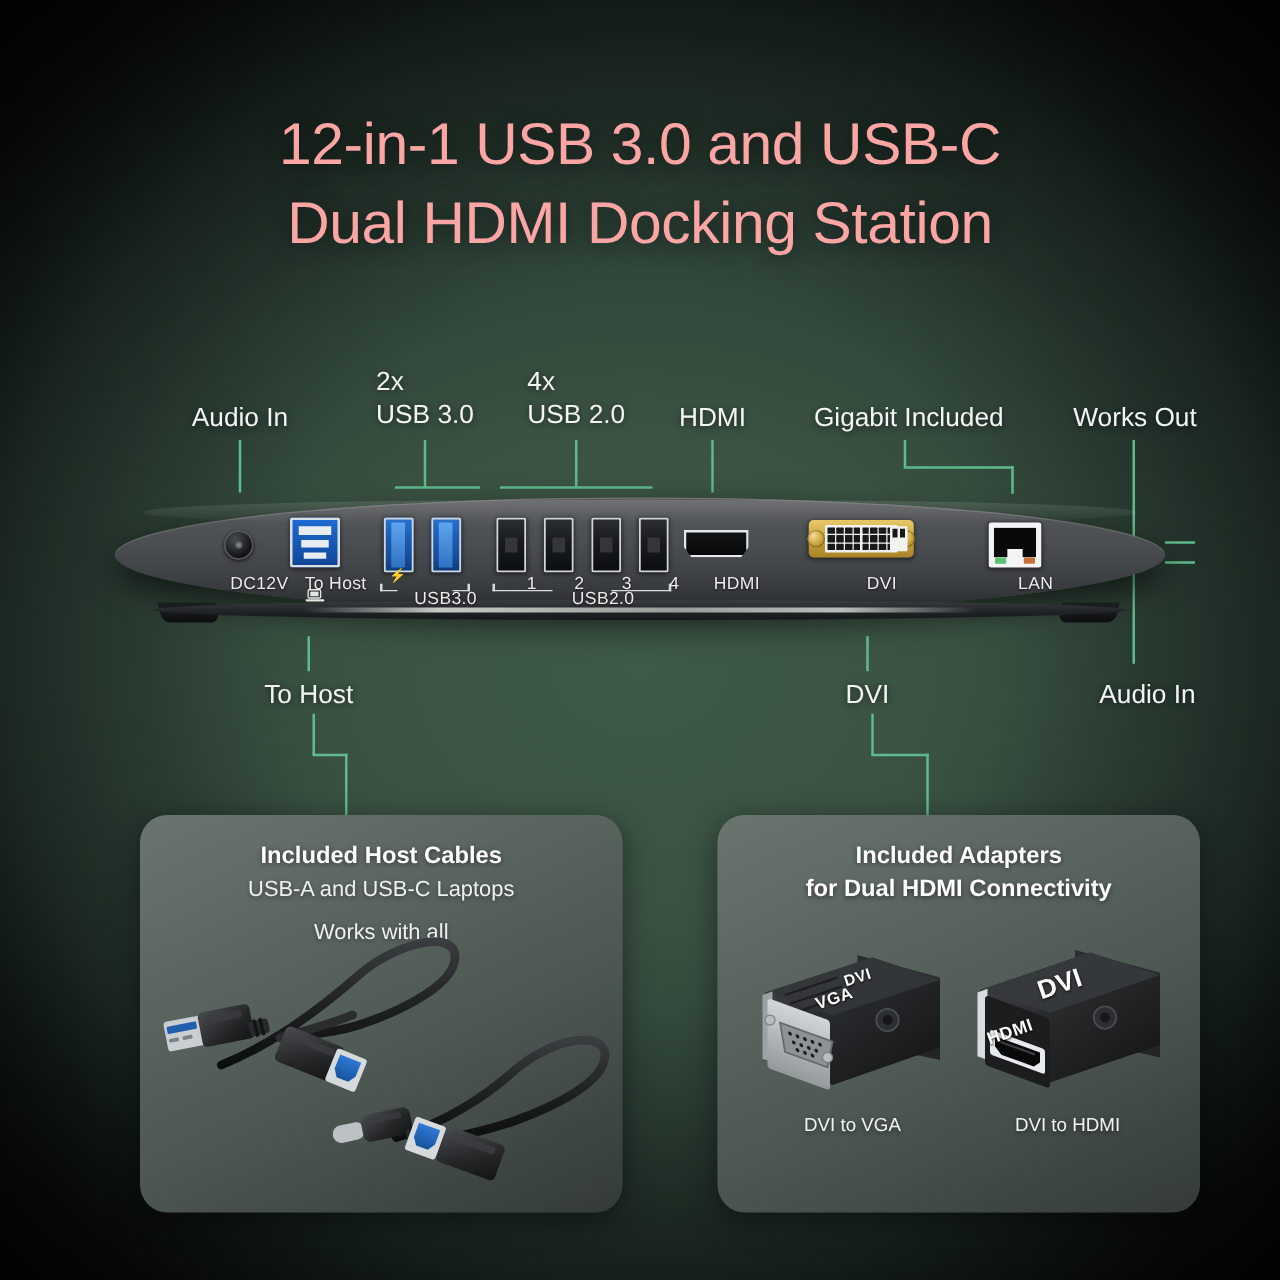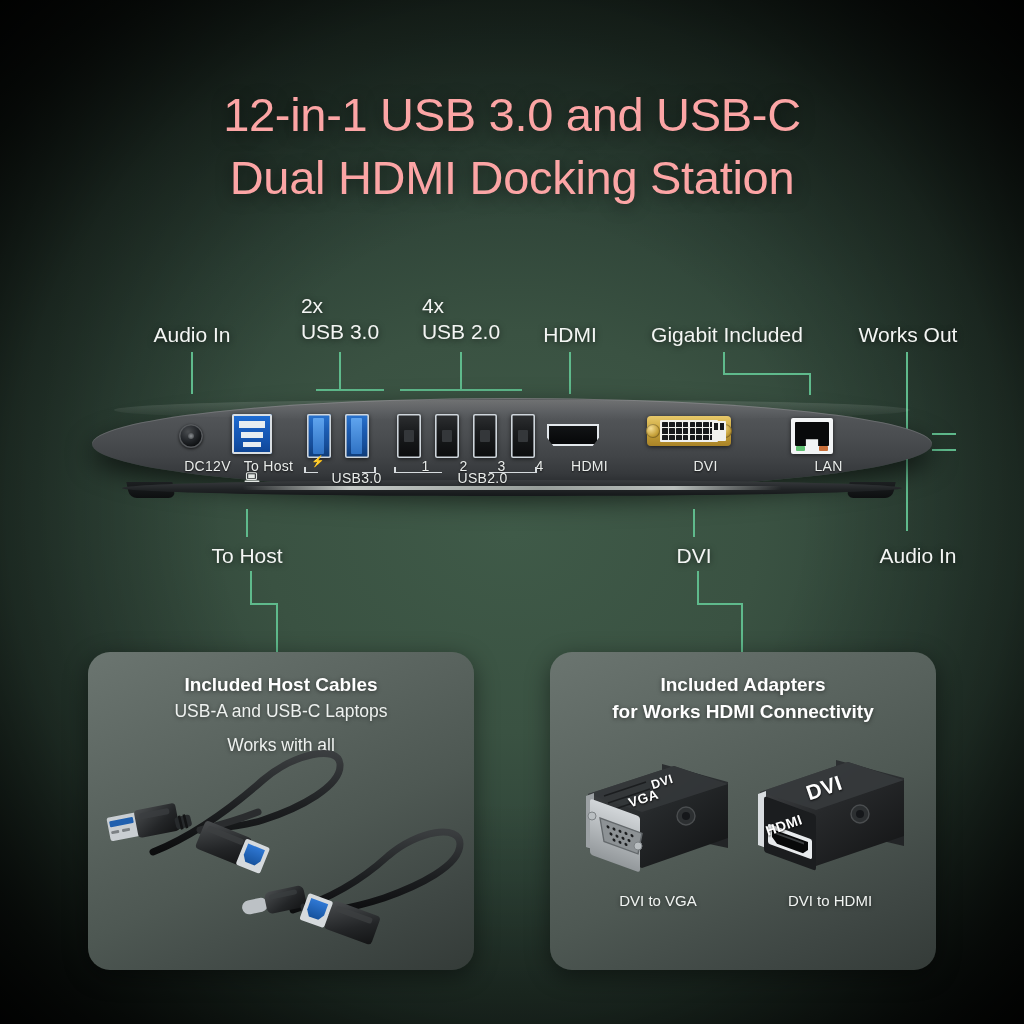--- a/index.html
+++ b/index.html
@@ -164,20 +164,21 @@
   .bolt { position:absolute; color:#e9ecea; font-size:11px; line-height:1;
           transform:translateX(-50%); }
   .laptop-ico { position:absolute; transform:translateX(-50%); }
 
   
   .card {
     position:absolute; border-radius:22px;
     background:linear-gradient(155deg,#6b7570 0%,#5d6762 28%,#4e5853 58%,#3f4744 82%,#343b38 100%);
     box-shadow:0 6px 24px rgba(0,0,0,.45);
     overflow:hidden;
+    margin-left:24px;
   }
   .card-h {
     color:#fff; font-size:19px; font-weight:700; text-align:center;
     line-height:1.3; padding:0 12px; text-shadow:0 1px 4px rgba(0,0,0,.5);
   }
   .card-s {
     color:#eef1ef; font-size:17.5px; font-weight:400; text-align:center;
     line-height:1.35; padding:0 12px; text-shadow:0 1px 4px rgba(0,0,0,.45);
   }
   .cap { color:#f0f3f1; font-size:15px; text-align:center;
@@ -442,21 +443,21 @@
           <rect x="-26" y="2" width="26" height="28" rx="2.5" fill="#d6dadd"></rect>
           <path d="M-22,6 h18 v12 l-4,6 h-10 l-4,-6 z" fill="url(#blu)"></path>
         </g>
       </svg>
     </div>
   </div>
 
   <div class="card" style="left:550px; top:652px; width:386px; height:318px;">
 
     <div class="card-h" style="margin-top:21px;padding-left:12px;">Included Adapters</div>
-    <div class="card-h" style="margin-top:2px;">for Works HDMI Connectivity</div>
+    <div class="card-h" style="margin-top:2px;">for Dual HDMI Connectivity</div>
 
     <div class="adp" style="left:28px; top:108px; width:160px; height:120px;">
       <svg width="160" height="120" viewBox="0 0 160 120">
         <defs>
           <linearGradient id="abody" x1="0" y1="0" x2="1" y2="1">
             <stop offset="0" stop-color="#45484a"></stop>
               <stop offset="45%" stop-color="#26292b"></stop>
             <stop offset="100%" stop-color="#111213"></stop>
           </linearGradient>
           <linearGradient id="aface" x1="0" y1="0" x2="0" y2="1">

